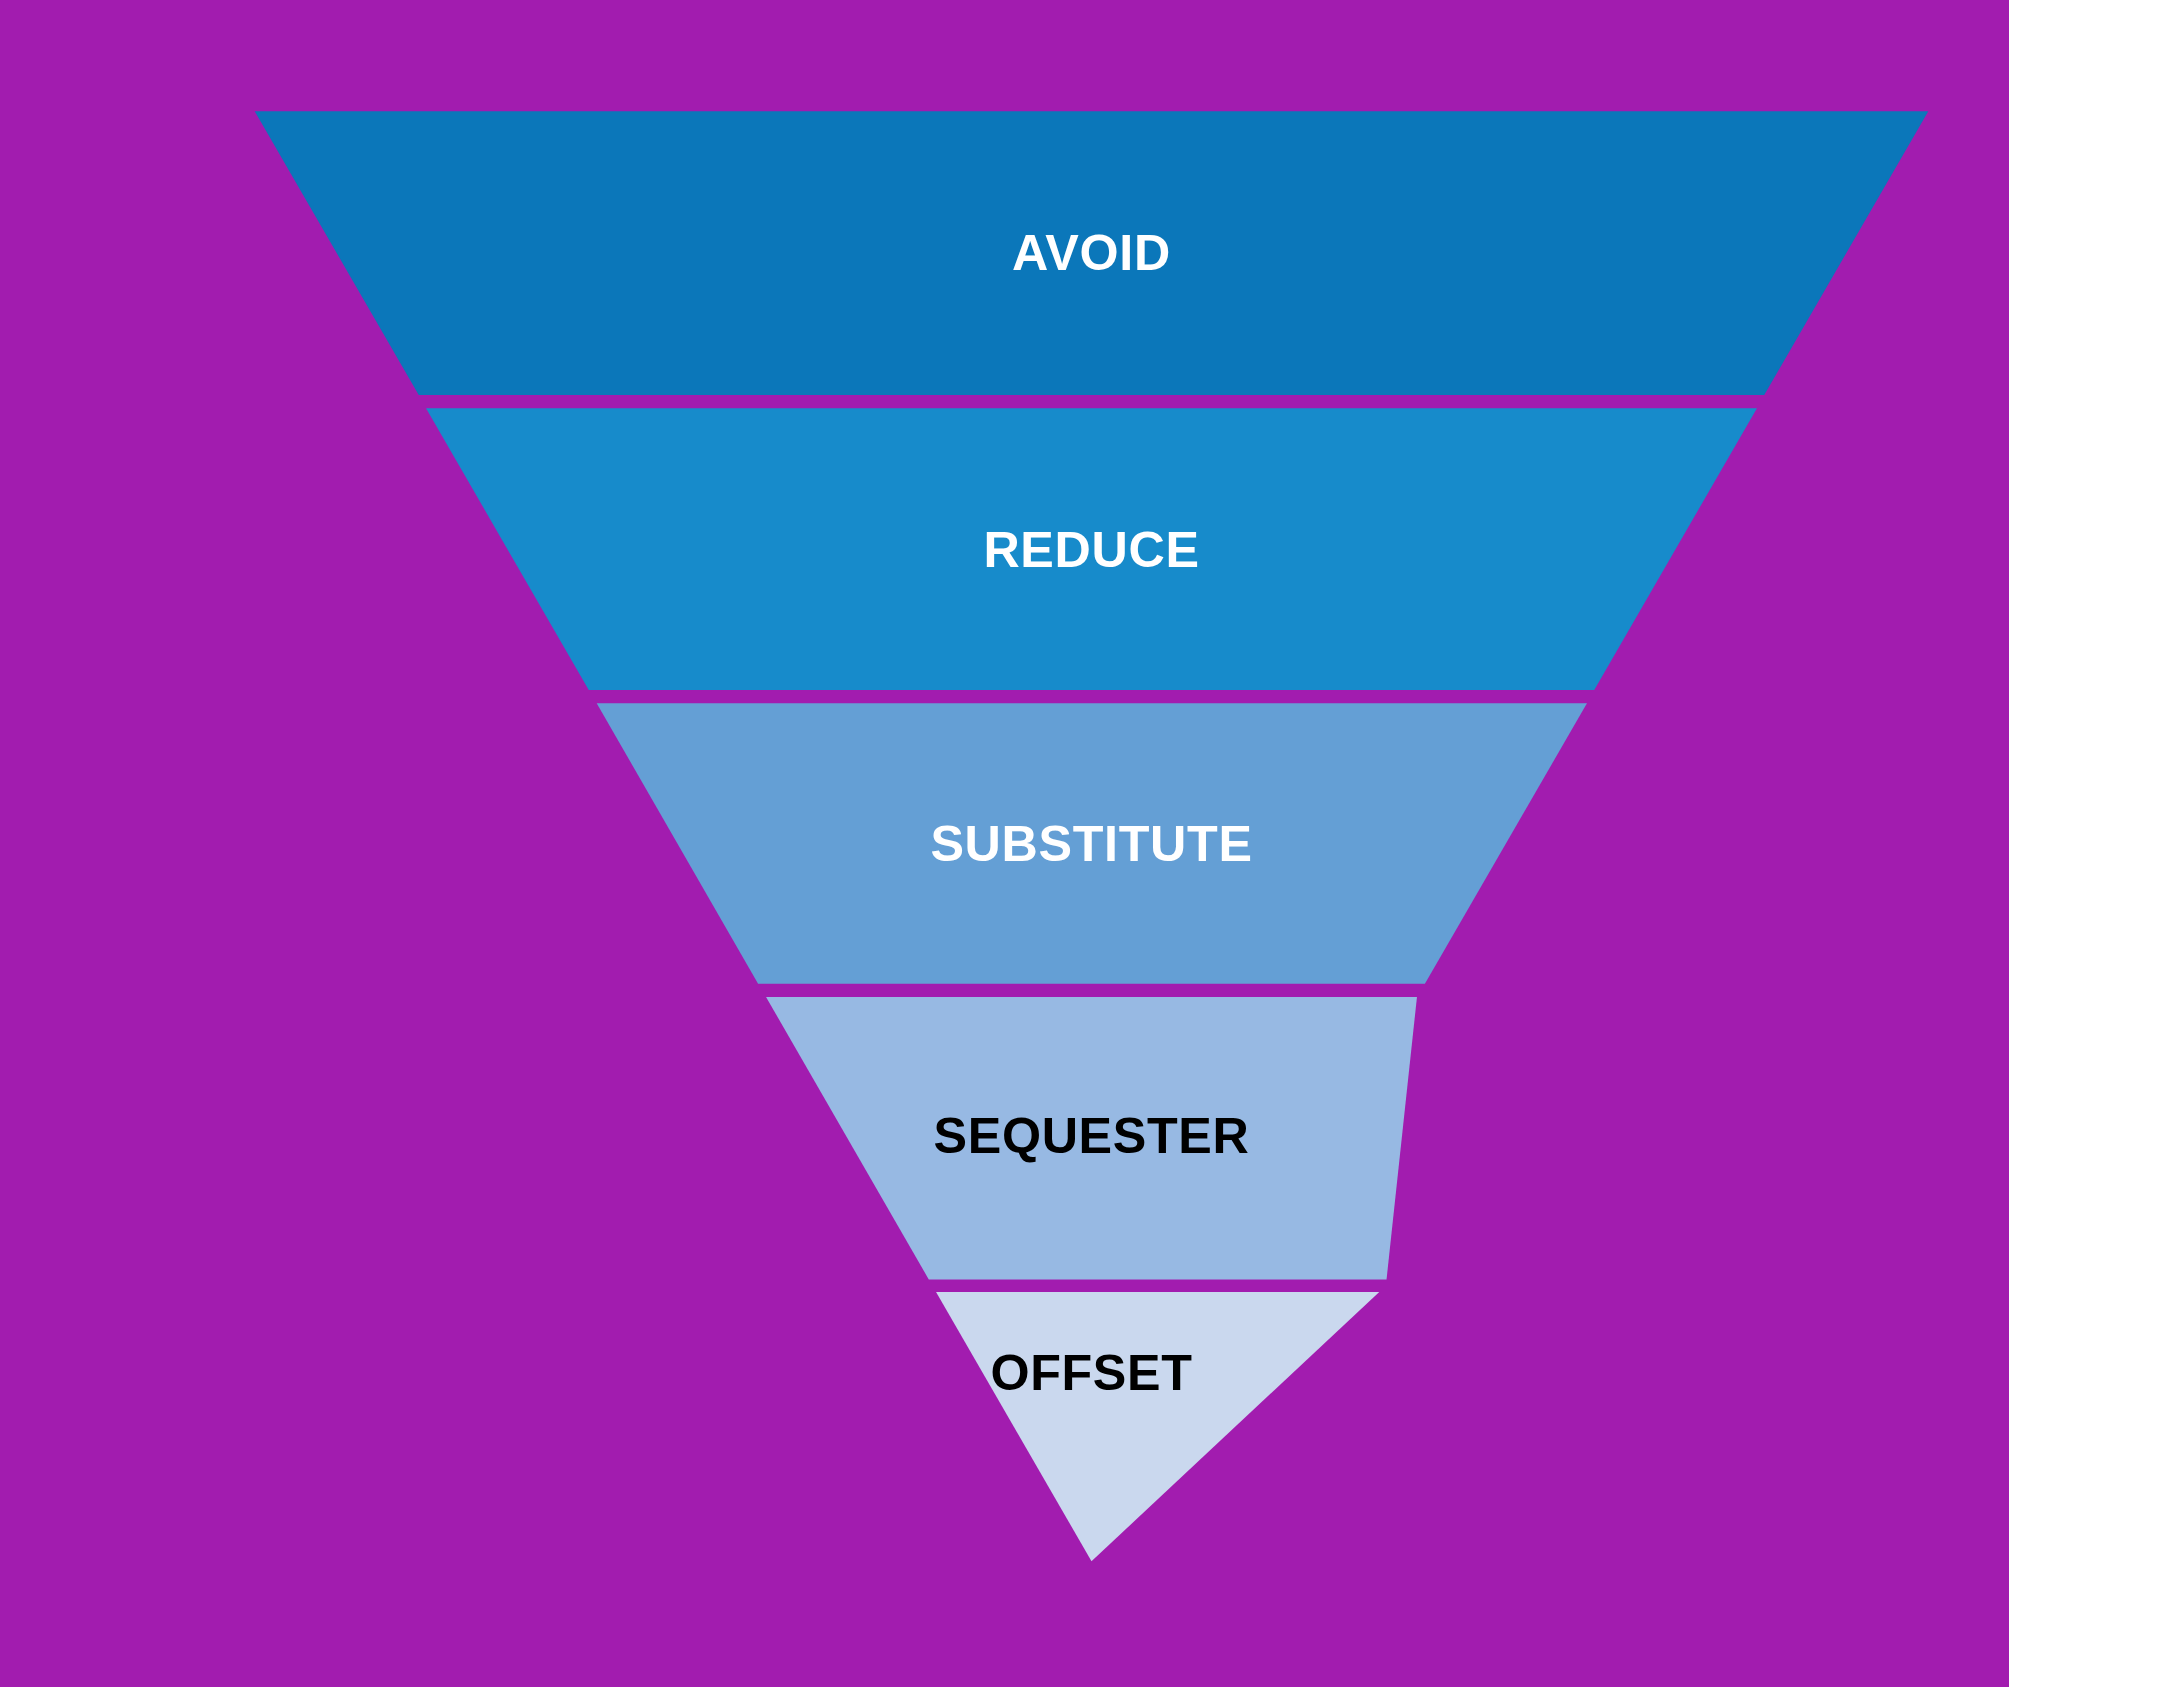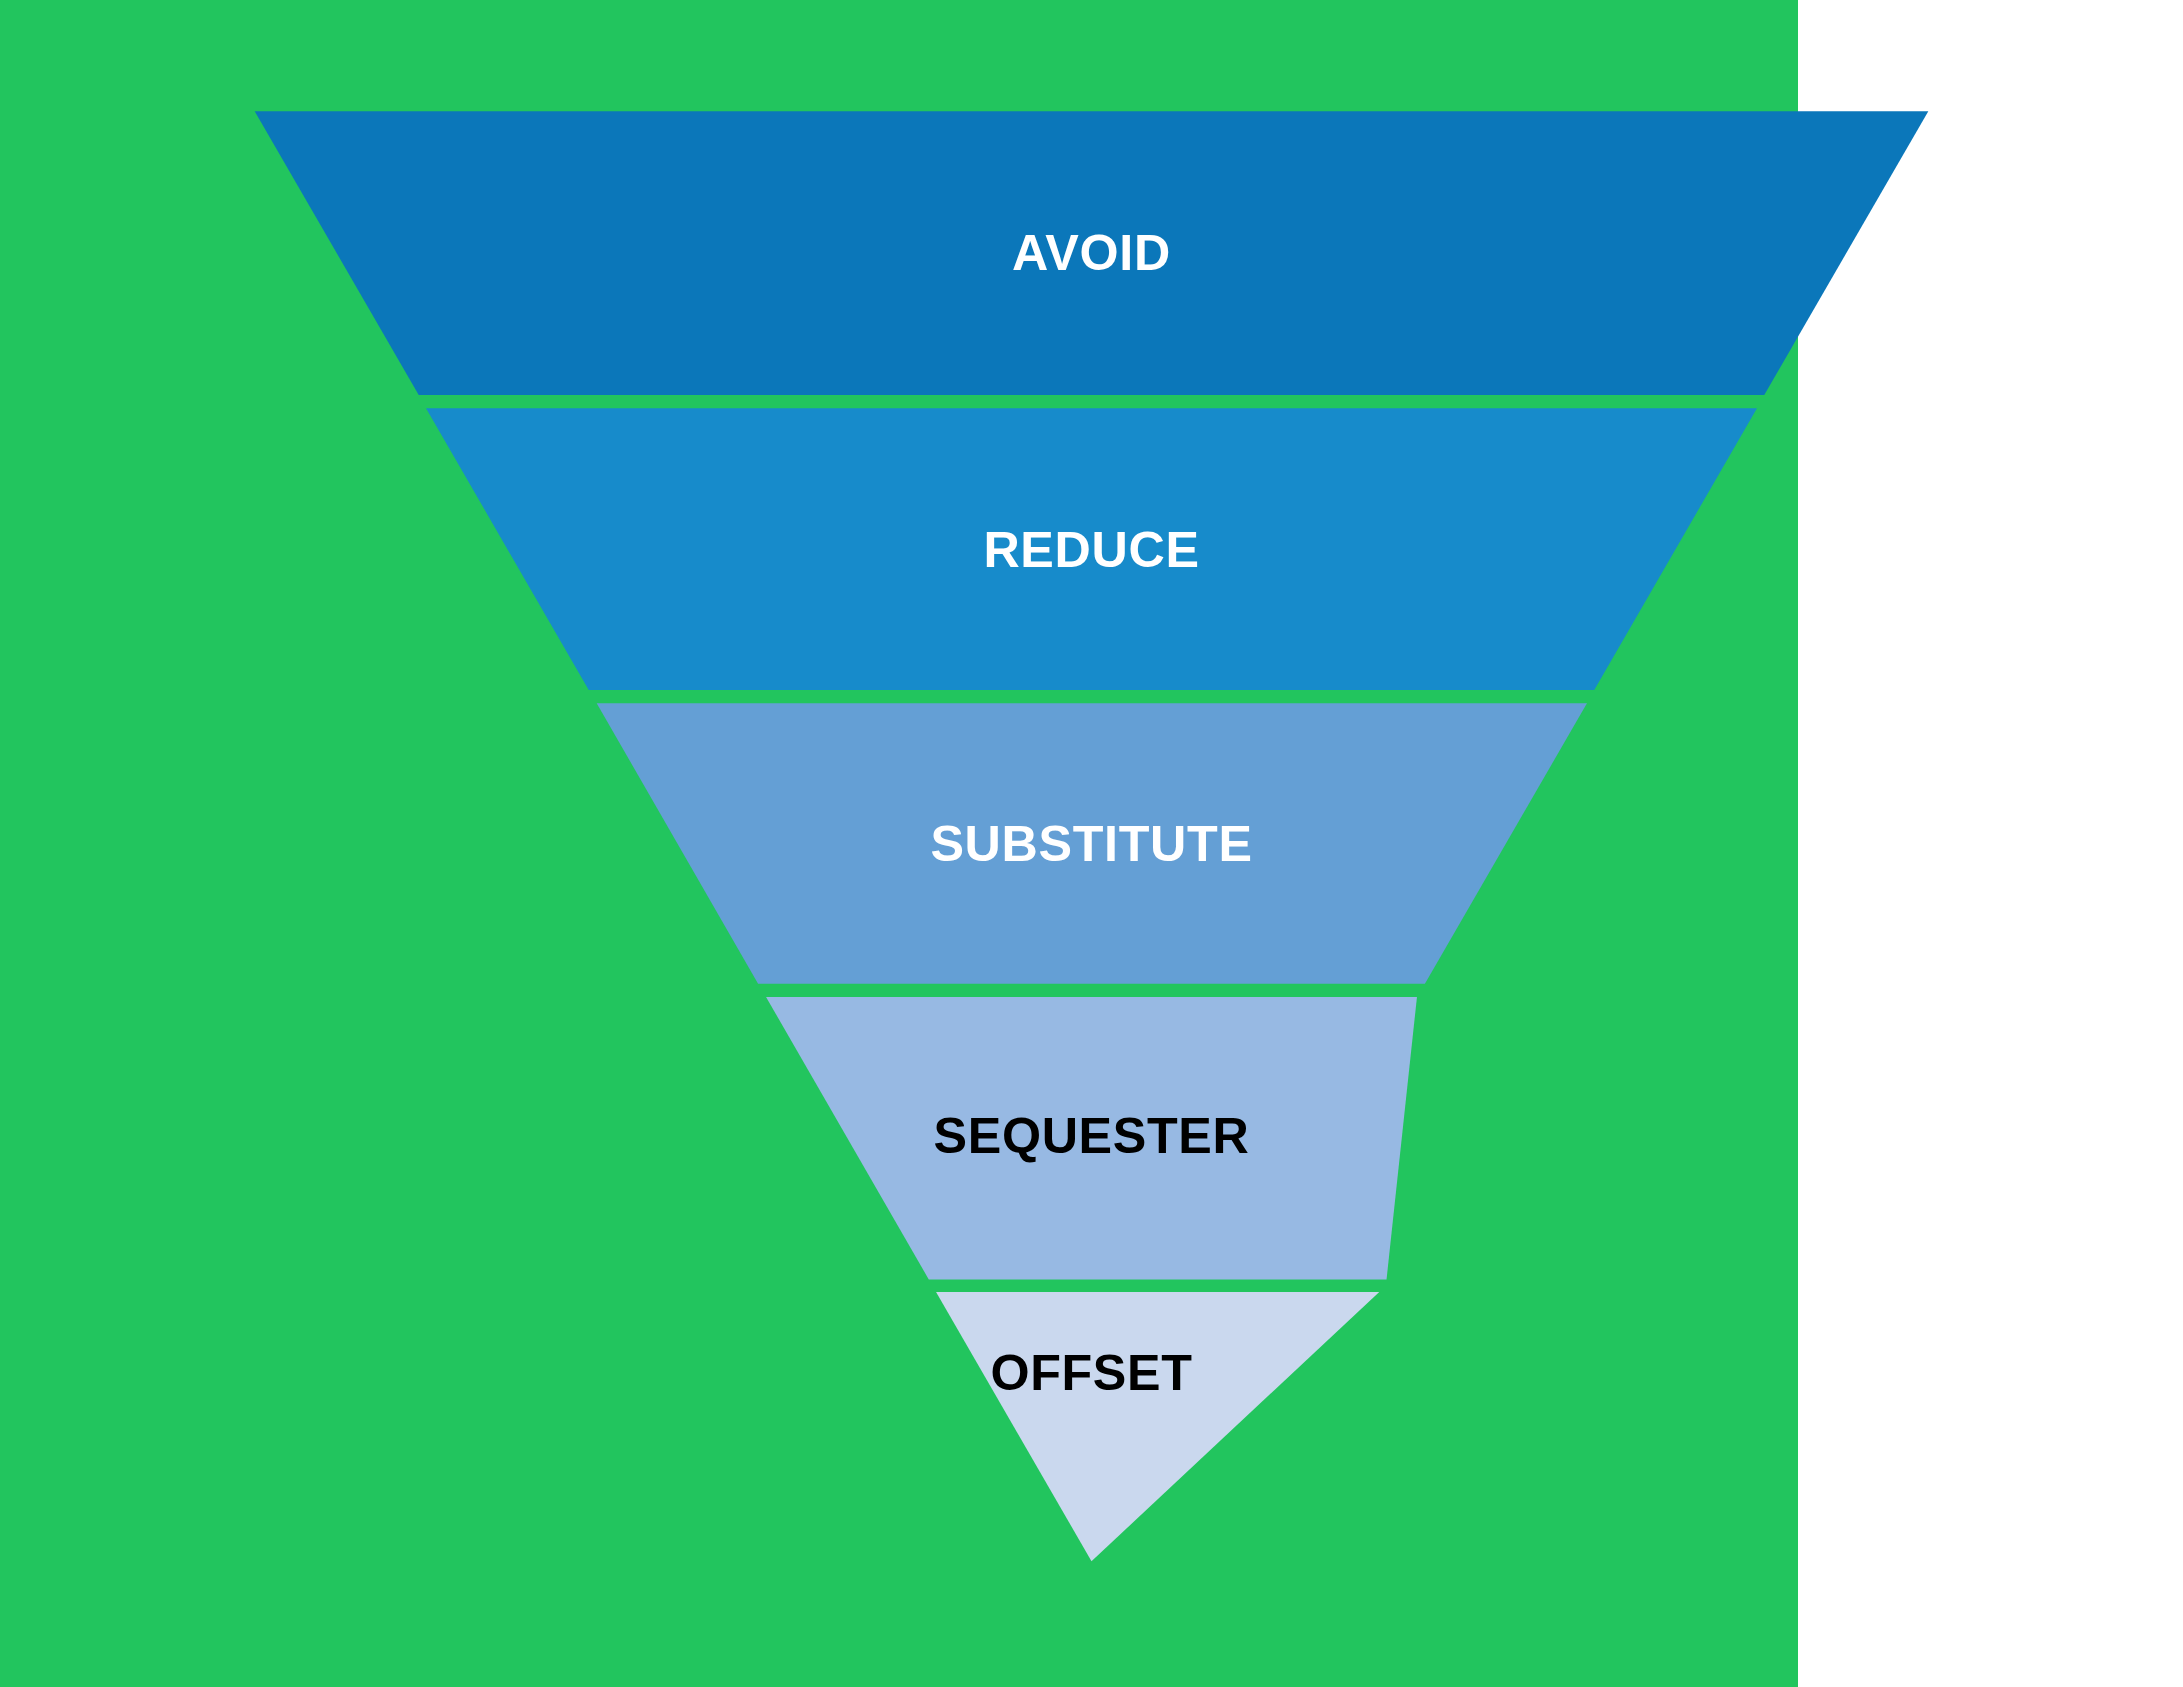--- a/index.html
+++ b/index.html
@@ -6,23 +6,23 @@
     margin: 0;
     padding: 0;
     width: 2183px;
     height: 1687px;
     background: #ffffff;
     overflow: hidden;
     font-family: "Liberation Sans", sans-serif;
   }
   .canvas {
     position: relative;
-    width: 1798px;
+    width: 2009px;
     height: 1687px;
-    background: #22c55e;
+    background: #a21caf;
   }
   svg.funnel {
     display: block;
     width: 2183px;
     height: 1687px;
   }
   text.seg-label {
     font-family: "Liberation Sans", "DejaVu Sans", sans-serif;
     font-weight: bold;
     font-size: 76px;

